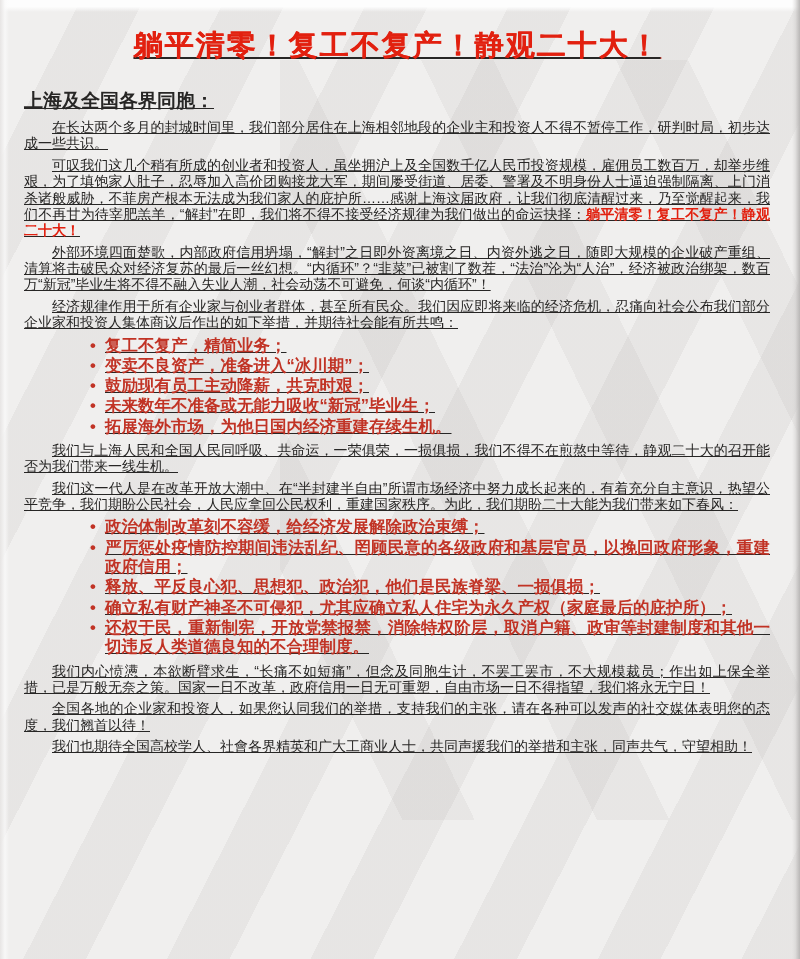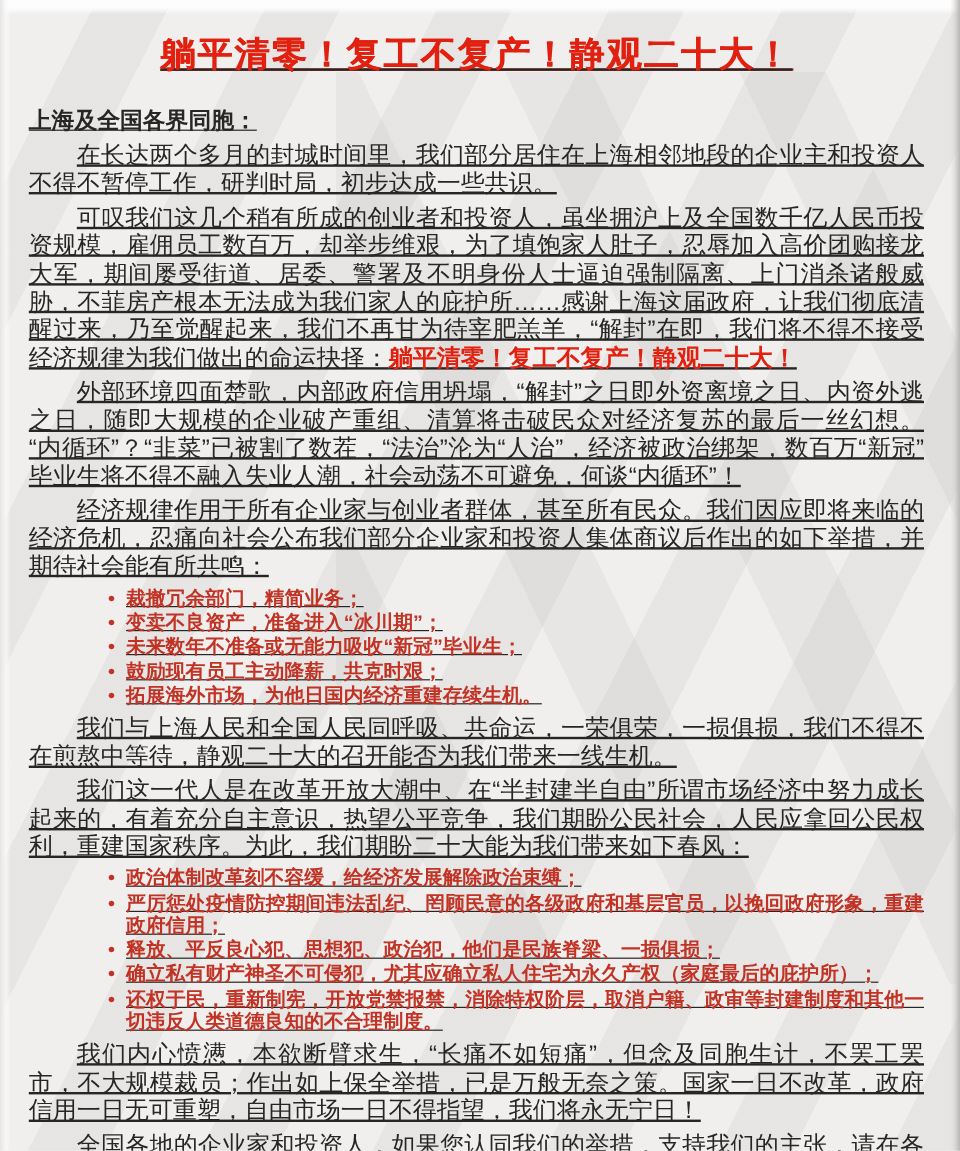--- a/index.html
+++ b/index.html
@@ -65,21 +65,21 @@
     letter-spacing: 2px;
     margin: 10px 0 22px 0;
     text-shadow: 0.6px 0 #e2200f;
   }
   .salutation {
     font-size: 19px;
     font-weight: 600;
     margin: 0 0 2px 0;
   }
   .doc p {
-    font-size: 20px;
+    font-size: 14px;
     line-height: 1.17;
     text-align: justify;
     text-indent: 2em;
     margin: 5px 0;
     font-weight: 500;
   }
   .em-red {
     color: #e2200f;
     font-weight: bold;
   }
@@ -121,24 +121,24 @@
 
   <p>在长达两个多月的封城时间里，我们部分居住在上海相邻地段的企业主和投资人不得不暂停工作，研判时局，初步达成一些共识。</p>
 
   <p><span>可叹我们这几个稍有所成的创业者和投资人，虽坐拥沪上及全国数千亿人民币投资规模，雇佣员工数百万，却举步维艰，为了填饱家人肚子，忍辱加入高价团购接龙大军，期间屡受街道、居委、警署及不明身份人士逼迫强制隔离、上门消杀诸般威胁，不菲房产根本无法成为我们家人的庇护所……感谢上海这届政府，让我们彻底清醒过来，乃至觉醒起来，我们不再甘为待宰肥羔羊，“解封”在即，我们将不得不接受经济规律为我们做出的命运抉择：</span><span class="em-red">躺平清零！复工不复产！静观二十大！</span></p>
 
   <p>外部环境四面楚歌，内部政府信用坍塌，“解封”之日即外资离境之日、内资外逃之日，随即大规模的企业破产重组、清算将击破民众对经济复苏的最后一丝幻想。“内循环”？“韭菜”已被割了数茬，“法治”沦为“人治”，经济被政治绑架，数百万“新冠”毕业生将不得不融入失业人潮，社会动荡不可避免，何谈“内循环”！</p>
 
   <p>经济规律作用于所有企业家与创业者群体，甚至所有民众。我们因应即将来临的经济危机，忍痛向社会公布我们部分企业家和投资人集体商议后作出的如下举措，并期待社会能有所共鸣：</p>
 
   <ul class="red-list">
-    <li>裁撤冗余部门，精简业务；</li>
+    <li>复工不复产，精简业务；</li>
     <li>变卖不良资产，准备进入“冰川期”；</li>
+    <li>鼓励现有员工主动降薪，共克时艰；</li>
     <li>未来数年不准备或无能力吸收“新冠”毕业生；</li>
-    <li>鼓励现有员工主动降薪，共克时艰；</li>
     <li>拓展海外市场，为他日国内经济重建存续生机。</li>
   </ul>
 
   <p>我们与上海人民和全国人民同呼吸、共命运，一荣俱荣，一损俱损，我们不得不在煎熬中等待，静观二十大的召开能否为我们带来一线生机。</p>
 
   <p>我们这一代人是在改革开放大潮中、在“半封建半自由”所谓市场经济中努力成长起来的，有着充分自主意识，热望公平竞争，我们期盼公民社会，人民应拿回公民权利，重建国家秩序。为此，我们期盼二十大能为我们带来如下春风：</p>
 
   <ul class="red-list">
     <li>政治体制改革刻不容缓，给经济发展解除政治束缚；</li>
     <li>严厉惩处疫情防控期间违法乱纪、罔顾民意的各级政府和基层官员，以挽回政府形象，重建政府信用；</li>

